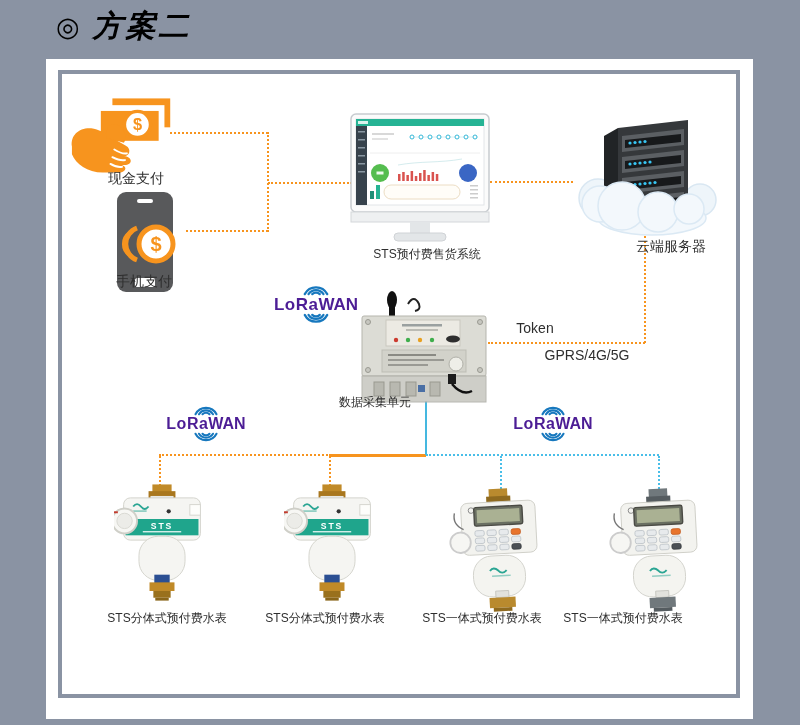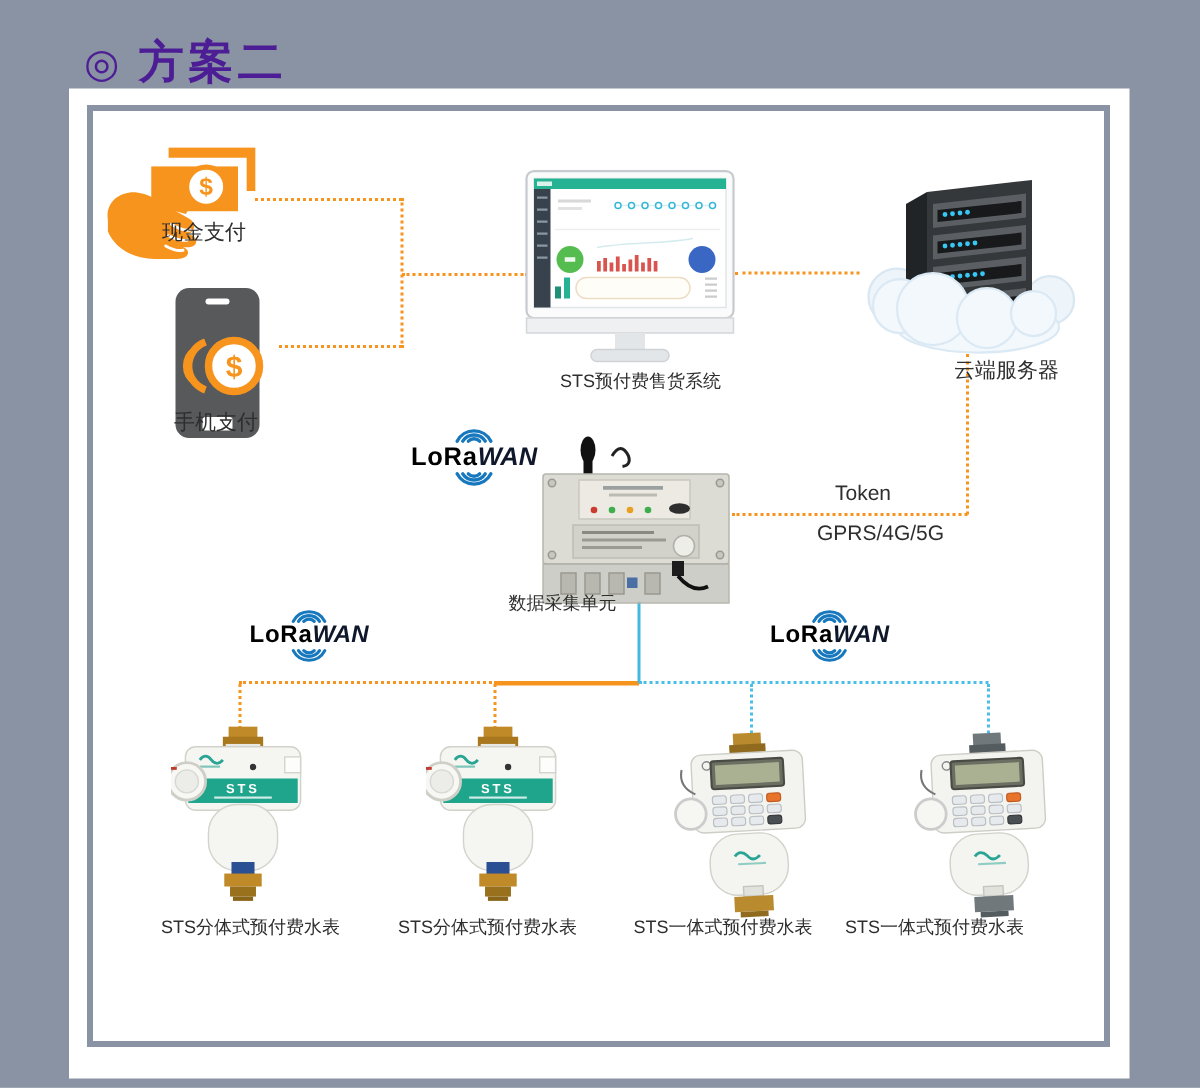--- a/index.html
+++ b/index.html
@@ -1,38 +1,38 @@
 <!DOCTYPE html>
 <html><head>
 <meta charset="utf-8">
 <style>
   html,body{margin:0;padding:0;background:#8a93a3;font-family:"Liberation Sans","DejaVu Sans",sans-serif;}
   .stage{position:relative;width:800px;height:725px;background:#8a93a3;overflow:hidden;}
   .abs{position:absolute;}
   
-  .hdr-title{left:56px;top:21px;color:#4c1d95;font-size:30px;font-weight:bold;letter-spacing:3px;white-space:nowrap;}
+  .hdr-title{left:56px;top:6px;color:#000000;font-size:30px;font-weight:bold;letter-spacing:3px;white-space:nowrap;font-style:italic;}
   .hdr-title .badge{font-size:27px;margin-right:10px;font-weight:normal;}
   
   .white-panel{left:46px;top:59px;width:707px;height:660px;background:#fff;}
   .inner-box{left:58px;top:70px;width:674px;height:620px;background:#fff;border:4px solid #8a93a3;}
   
   .lo-h{border-top:2px dotted #F7941E;height:0;}
   .lo-v{border-left:2px dotted #F7941E;width:0;}
   .lo-solid{border-top:3px solid #F7941E;height:0;}
   .lt-h{border-top:2px dotted #49BEE8;height:0;}
   .lt-v{border-left:2px dotted #49BEE8;width:0;}
   .lt-solid-v{border-left:2px solid #45B8E0;width:0;}
   
   .lbl{color:#2e2e2e;font-size:14px;text-align:center;white-space:nowrap;}
   .lbl-lg{font-size:12px;}
   
   .lorawan{display:flex;flex-direction:column;align-items:center;line-height:1;}
   .lorawan .txt{font-weight:bold;white-space:nowrap;}
-  .lorawan .lora{color:#000000;font-size:16px;letter-spacing:0.5px;}
-  .lorawan .wan{color:#0f172a;font-style:italic;font-size:16px;}
+  .lorawan .lora{color:#4c1d95;font-size:16px;letter-spacing:0.5px;}
+  .lorawan .wan{color:#4c1d95;font-size:16px;}
   .lorawan.big .lora,.lorawan.big .wan{font-size:17px;}
   .lorawan svg{display:block;}
   .flip{transform:rotate(180deg);}
   
   .brass .fit{fill:#b98a2e;} .brass .fit-dark{fill:#8f6a1f;}
   .grayfit .fit{fill:#70787c;} .grayfit .fit-dark{fill:#555c60;}
   svg text{font-family:"Liberation Sans","DejaVu Sans",sans-serif;}
 </style>
 </head>
 <body>
@@ -65,21 +65,21 @@
   <svg class="abs" style="left:70px;top:98px;" width="106" height="76" viewBox="0 0 110 78">
     <rect x="44" y="0" width="60" height="30" fill="#F7941E"></rect>
     <rect x="38" y="7" width="60" height="30" fill="#FFFFFF"></rect>
     <rect x="32" y="13" width="60" height="31" fill="#F7941E"></rect>
     <path d="M2,50 C0,38 10,30 22,31 C30,32 36,36 44,41 L58,49 C64,52 62,60 56,60 C64,60 66,68 58,69 L54,69 C60,71 58,77 50,77 L34,77 C18,77 6,68 2,58 Z" fill="#F7941E"></path>
     <path d="M38,41 C35,31 43,24 50,28 C56,32 60,40 56,46" fill="#F7941E"></path>
     <path d="M46,53 q8,5 13,4 M44,61 q8,4 13,3 M42,68 q7,4 12,3" stroke="#FFFFFF" stroke-width="2" fill="none" stroke-linecap="round"></path>
     <circle cx="70" cy="27" r="13.5" fill="#FFFFFF" stroke="#F7941E" stroke-width="3.5"></circle>
     <text x="70" y="33" font-size="17" font-weight="bold" fill="#F7941E" text-anchor="middle">$</text>
   </svg>
-  <div class="abs lbl" style="left:96px;top:146px;width:80px;">现金支付</div>
+  <div class="abs lbl" style="left:96px;top:170px;width:80px;">现金支付</div>
 
   <svg class="abs" style="left:103px;top:192px;" width="84" height="102" viewBox="0 0 84 102">
     <rect x="14" y="0" width="56" height="100" rx="9" fill="#58595B"></rect>
     <rect x="34" y="7" width="16" height="4" rx="2" fill="#FFFFFF"></rect>
     <rect x="32" y="86" width="20" height="9" rx="2" fill="#FFFFFF"></rect>
     <path d="M34,36 a17,17 0 0 0 0,32" stroke="#F7941E" stroke-width="5" fill="none"></path>
     <path d="M27,41 a13,13 0 0 0 0,22" stroke="#F7941E" stroke-width="4" fill="none"></path>
     <circle cx="53" cy="52" r="17" fill="#FFFFFF" stroke="#F7941E" stroke-width="5"></circle>
     <text x="53" y="59" font-size="20" font-weight="bold" fill="#F7941E" text-anchor="middle">$</text>
   </svg>
@@ -265,21 +265,21 @@
     <rect x="18" y="92" width="10" height="14" fill="#b8b8b0" stroke="#999990"></rect>
     <rect x="34" y="92" width="10" height="14" fill="#b8b8b0" stroke="#999990"></rect>
     <rect x="50" y="92" width="10" height="14" fill="#b8b8b0" stroke="#999990"></rect>
     <rect x="62" y="95" width="7" height="7" fill="#4a6fa5"></rect>
     <rect x="74" y="92" width="10" height="14" fill="#b8b8b0" stroke="#999990"></rect>
     <rect x="92" y="84" width="8" height="10" fill="#1c1c1c"></rect>
     <path d="M96,94 q10,12 20,7" stroke="#111111" stroke-width="2.5" fill="none"></path>
   </svg>
   <div class="abs lbl lbl-lg" style="left:325px;top:394px;width:100px;">数据采集单元</div>
 
-  <div class="abs lbl" style="left:530px;top:320px;width:64px;text-align:right;">Token</div>
+  <div class="abs lbl" style="left:503px;top:320px;width:64px;">Token</div>
   <div class="abs lbl" style="left:536px;top:347px;width:102px;">GPRS/4G/5G</div>
 
   <svg class="abs" style="left:114px;top:482px;" width="96" height="122" viewBox="0 0 100 126">
     <rect x="40" y="2" width="20" height="9" fill="#c08a28"></rect>
       <rect x="36" y="9" width="28" height="7" fill="#a9771e"></rect>
       <rect x="38" y="14" width="24" height="4" fill="#e8e8e4"></rect>
     <rect x="10" y="16" width="80" height="44" rx="7" fill="#f5f5f2" stroke="#d2d2cb"></rect>
     <path d="M20,25 q4,-5 8,0 q4,5 8,0" stroke="#2aa593" stroke-width="2" fill="none"></path>
     <rect x="20" y="29" width="14" height="1.5" fill="#2aa593" opacity="0.6"></rect>
     <circle cx="57" cy="30" r="2.2" fill="#333333"></circle>

